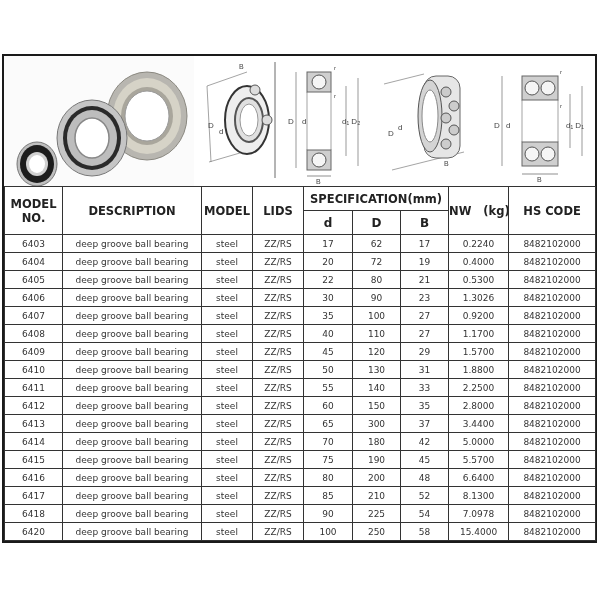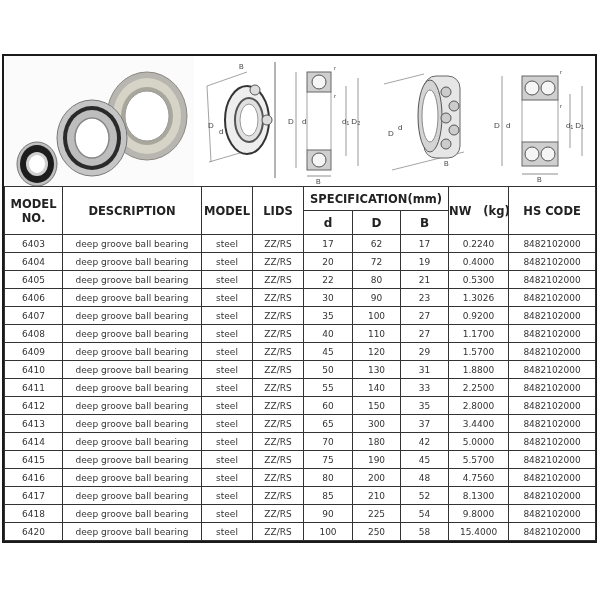--- a/index.html
+++ b/index.html
@@ -291,21 +291,21 @@
           <td class="num">8482102000</td>
         </tr>
         <tr>
           <td>6416</td>
           <td>deep groove ball bearing</td>
           <td>steel</td>
           <td>ZZ/RS</td>
           <td class="num">80</td>
           <td class="num">200</td>
           <td class="num">48</td>
-          <td class="num">4.7560</td>
+          <td class="num">6.6400</td>
           <td class="num">8482102000</td>
         </tr>
         <tr>
           <td>6417</td>
           <td>deep groove ball bearing</td>
           <td>steel</td>
           <td>ZZ/RS</td>
           <td class="num">85</td>
           <td class="num">210</td>
           <td class="num">52</td>
@@ -313,21 +313,21 @@
           <td class="num">8482102000</td>
         </tr>
         <tr>
           <td>6418</td>
           <td>deep groove ball bearing</td>
           <td>steel</td>
           <td>ZZ/RS</td>
           <td class="num">90</td>
           <td class="num">225</td>
           <td class="num">54</td>
-          <td class="num">9.8000</td>
+          <td class="num">7.0978</td>
           <td class="num">8482102000</td>
         </tr>
         <tr>
           <td>6420</td>
           <td>deep groove ball bearing</td>
           <td>steel</td>
           <td>ZZ/RS</td>
           <td class="num">100</td>
           <td class="num">250</td>
           <td class="num">58</td>

